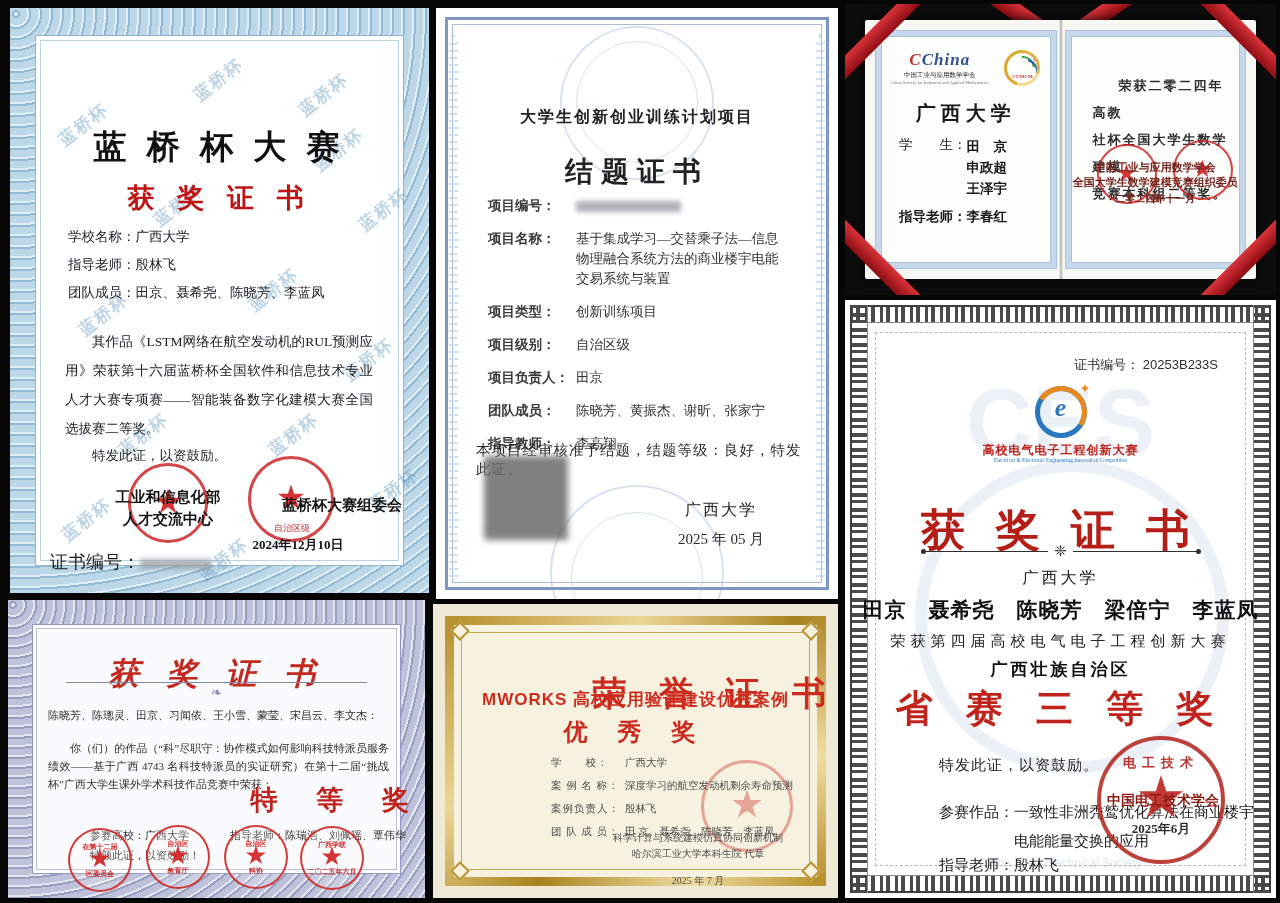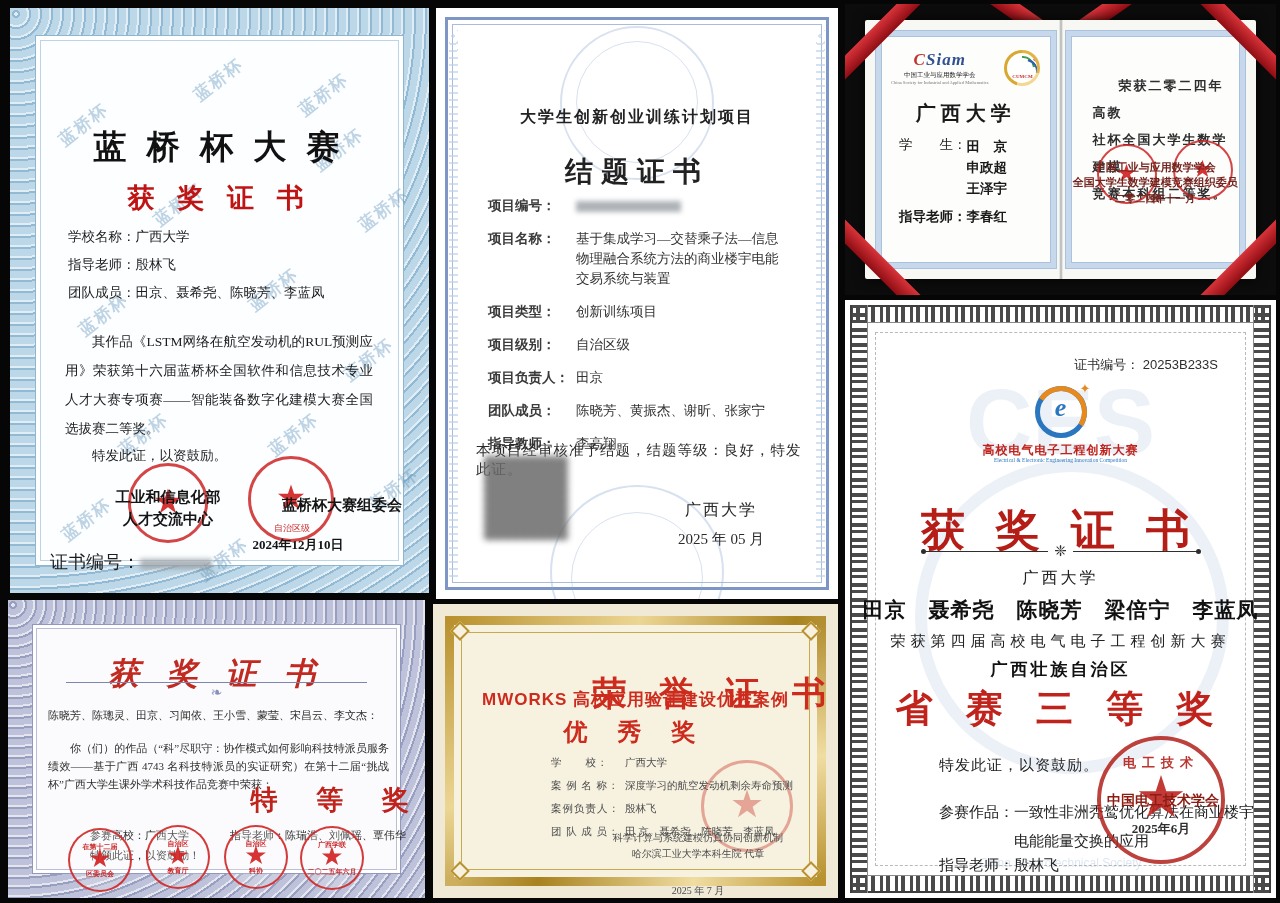--- a/index.html
+++ b/index.html
@@ -158,21 +158,21 @@
   .c6-thin{position:absolute;inset:28px;border:1px solid #c8a94e;}
   .c6-corner{position:absolute;width:10px;height:10px;border:2px solid #b9922f;transform:rotate(45deg);background:#f7f2e0;}
   .cc-tl{left:20px;top:20px;} .cc-tr{right:20px;top:20px;} .cc-bl{left:20px;bottom:20px;} .cc-br{right:20px;bottom:20px;}
   .c6-title{left:0;right:0;top:44px;text-align:right;font-size:34px;font-weight:bold;color:#cc2b1e;letter-spacing:12px;}
   .c6-sub{left:0;right:0;top:84px;text-align:center;font-size:17px;font-weight:bold;color:#cc2b1e;letter-spacing:1px;font-family:"Liberation Sans",sans-serif;}
   .c6-award{left:0;right:0;top:112px;text-align:center;font-size:24px;font-weight:bold;color:#cc2b1e;letter-spacing:12px;}
   .c6-rows{left:118px;top:152px;font-size:10.5px;color:#4a4a4a;}
   .c6-row{display:flex;margin-bottom:9px;}
   .c6-lab{width:74px;flex:0 0 74px;letter-spacing:1px;}
   .c6-iss{left:150px;width:230px;top:226px;text-align:center;font-size:10px;color:#4a4a4a;line-height:16px;}
-  .c6-date{left:150px;width:230px;top:280px;text-align:center;font-size:10px;color:#4a4a4a;}
+  .c6-date{left:150px;width:230px;top:270px;text-align:center;font-size:10px;color:#4a4a4a;}
   .c6-seal{left:268px;top:156px;width:92px;height:92px;border-width:3px;border-color:rgba(205,70,60,.45);}
   .c6-seal .star{font-size:38px;color:rgba(205,70,60,.45);}
 </style>
 </head>
 <body>
 
 <div class="stage">
 
   <section class="cert c1">
     <div class="c1-inner"></div>
@@ -262,21 +262,21 @@
     <div class="abs c2-date">2025 年 05 月</div>
   </section>
 
   <section class="cert c3">
     <div class="ribbon rb-cl"></div>
     <div class="ribbon rb-cr"></div>
     <div class="book">
       <div class="page pg-l">
         <div class="logo-row">
           <div class="csiam">
-            <div class="csiam-script"><span class="csiam-c">C</span><span class="csiam-rest">Siam</span></div>
+            <div class="csiam-script"><span class="csiam-c">C</span><span class="csiam-rest">China</span></div>
             <div class="csiam-cn">中国工业与应用数学学会</div>
             <div class="csiam-en">China Society for Industrial and Applied Mathematics</div>
           </div>
           <div class="cumcm">
             <div class="cumcm-in">
               <div class="cumcm-s1"></div>
               <div class="cumcm-s2"></div>
               <div class="cumcm-s3"></div>
               <div class="cumcm-t">CUMCM</div>
             </div>

